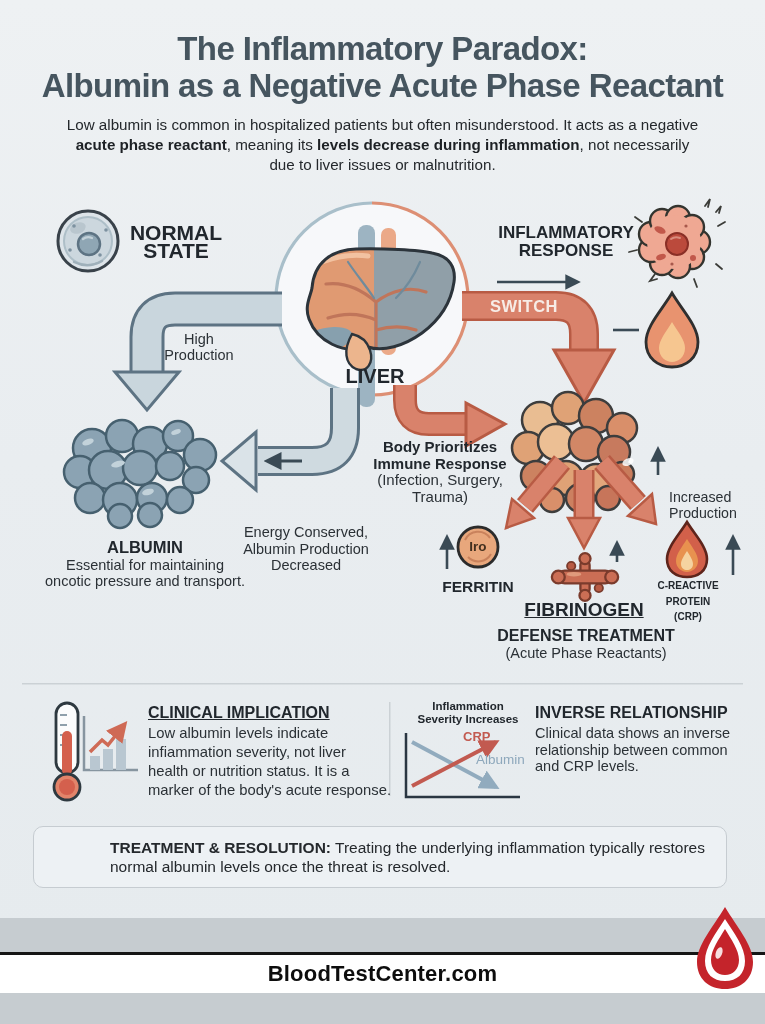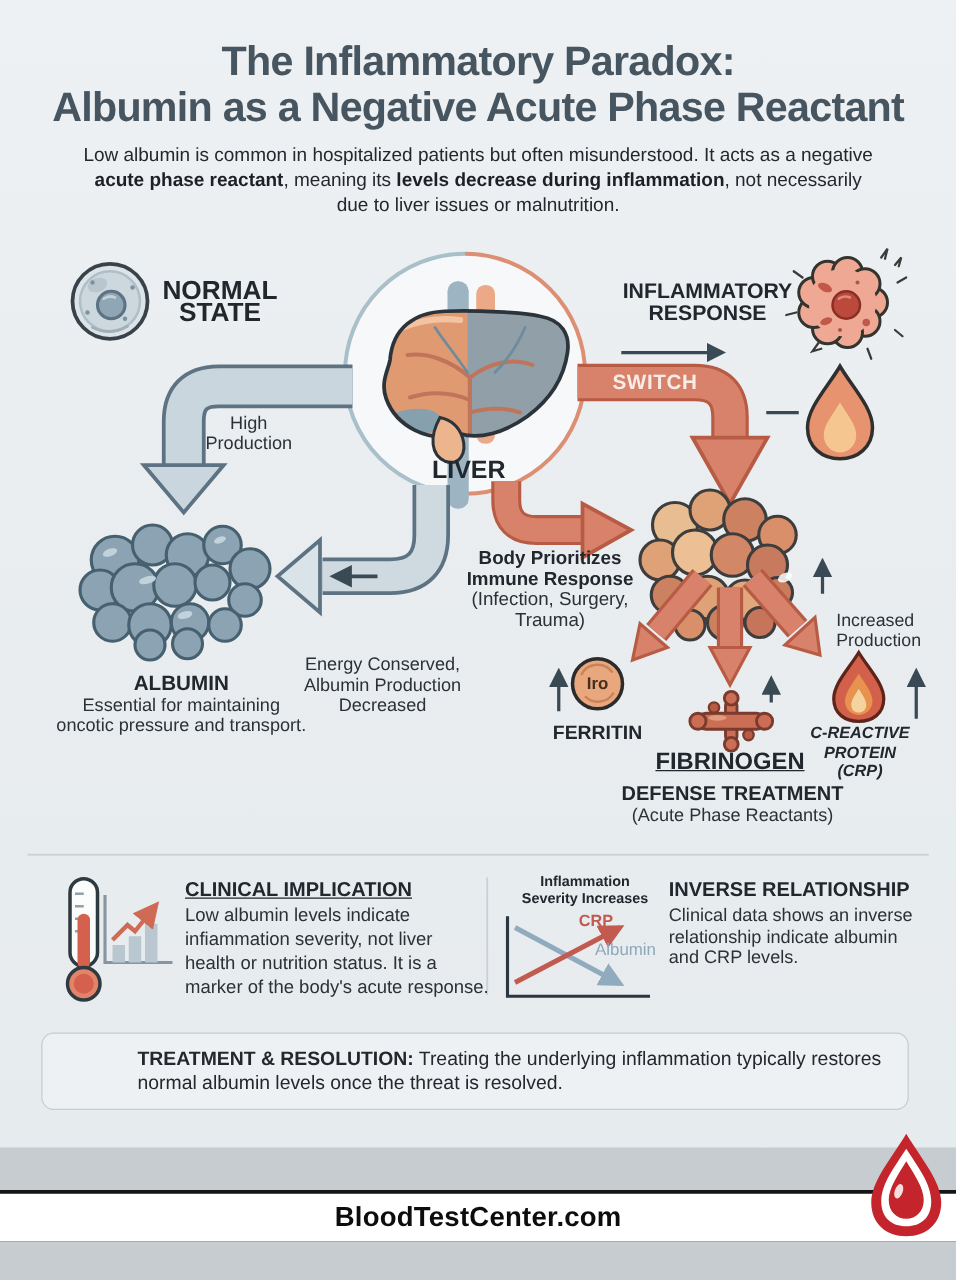--- a/index.html
+++ b/index.html
@@ -320,21 +320,21 @@
   <div class="abs ctr txt" style="left:145px;top:557px;font-size:14.5px;line-height:16px;">
     <div>Essential for maintaining</div>
     <div>oncotic pressure and transport.</div>
   </div>
 
   <div class="abs ctr" style="left:478px;top:539px;font-size:13.5px;font-weight:700;color:#43301f;">Iro</div>
   <div class="abs ctr lab" style="left:478px;top:578px;font-size:15.5px;">FERRITIN</div>
 
   <div class="abs ctr lab" style="left:584px;top:599px;font-size:19px;text-decoration:underline;">FIBRINOGEN</div>
 
-  <div class="abs ctr lab" style="left:688px;top:578px;font-size:13px;line-height:15.5px;font-style:italic;">
+  <div class="abs ctr lab" style="left:688px;top:578px;font-size:10px;line-height:15.5px;">
     <div>C-REACTIVE</div>
     <div>PROTEIN</div>
     <div>(CRP)</div>
   </div>
 
   <div class="abs ctr lab" style="left:586px;top:627px;font-size:16px;">DEFENSE TREATMENT</div>
   <div class="abs ctr txt" style="left:586px;top:645px;font-size:14.5px;">(Acute Phase Reactants)</div>
 
   <div class="abs lab" style="left:148px;top:704px;font-size:16px;text-decoration:underline;">CLINICAL IMPLICATION</div>
   <div class="abs txt" style="left:148px;top:724px;font-size:14.8px;line-height:19px;">
@@ -346,21 +346,21 @@
 
   <div class="abs ctr small-b" style="left:468px;top:700px;font-size:11.5px;line-height:12.5px;">
     <div>Inflammation</div>
     <div>Severity Increases</div>
   </div>
   <div class="abs" style="left:463px;top:729px;font-size:13px;font-weight:700;color:#c25a50;">CRP</div>
   <div class="abs" style="left:476px;top:752px;font-size:13.5px;color:#8ea8bc;">Albumin</div>
   <div class="abs lab" style="left:535px;top:704px;font-size:16px;">INVERSE RELATIONSHIP</div>
   <div class="abs txt" style="left:535px;top:725px;font-size:14.5px;line-height:16.5px;">
     <div>Clinical data shows an inverse</div>
-    <div>relationship indicate albumin</div>
+    <div>relationship between common</div>
     <div>and CRP levels.</div>
   </div>
 
   <div class="abs banner"></div>
   <div class="abs" style="left:110px;top:838px;font-size:15.5px;color:#24282c;line-height:19px;">
     <div><b>TREATMENT &amp; RESOLUTION:</b><span> Treating the underlying inflammation typically restores</span></div>
     <div>normal albumin levels once the threat is resolved.</div>
   </div>
 
   <div class="abs band1"></div>

